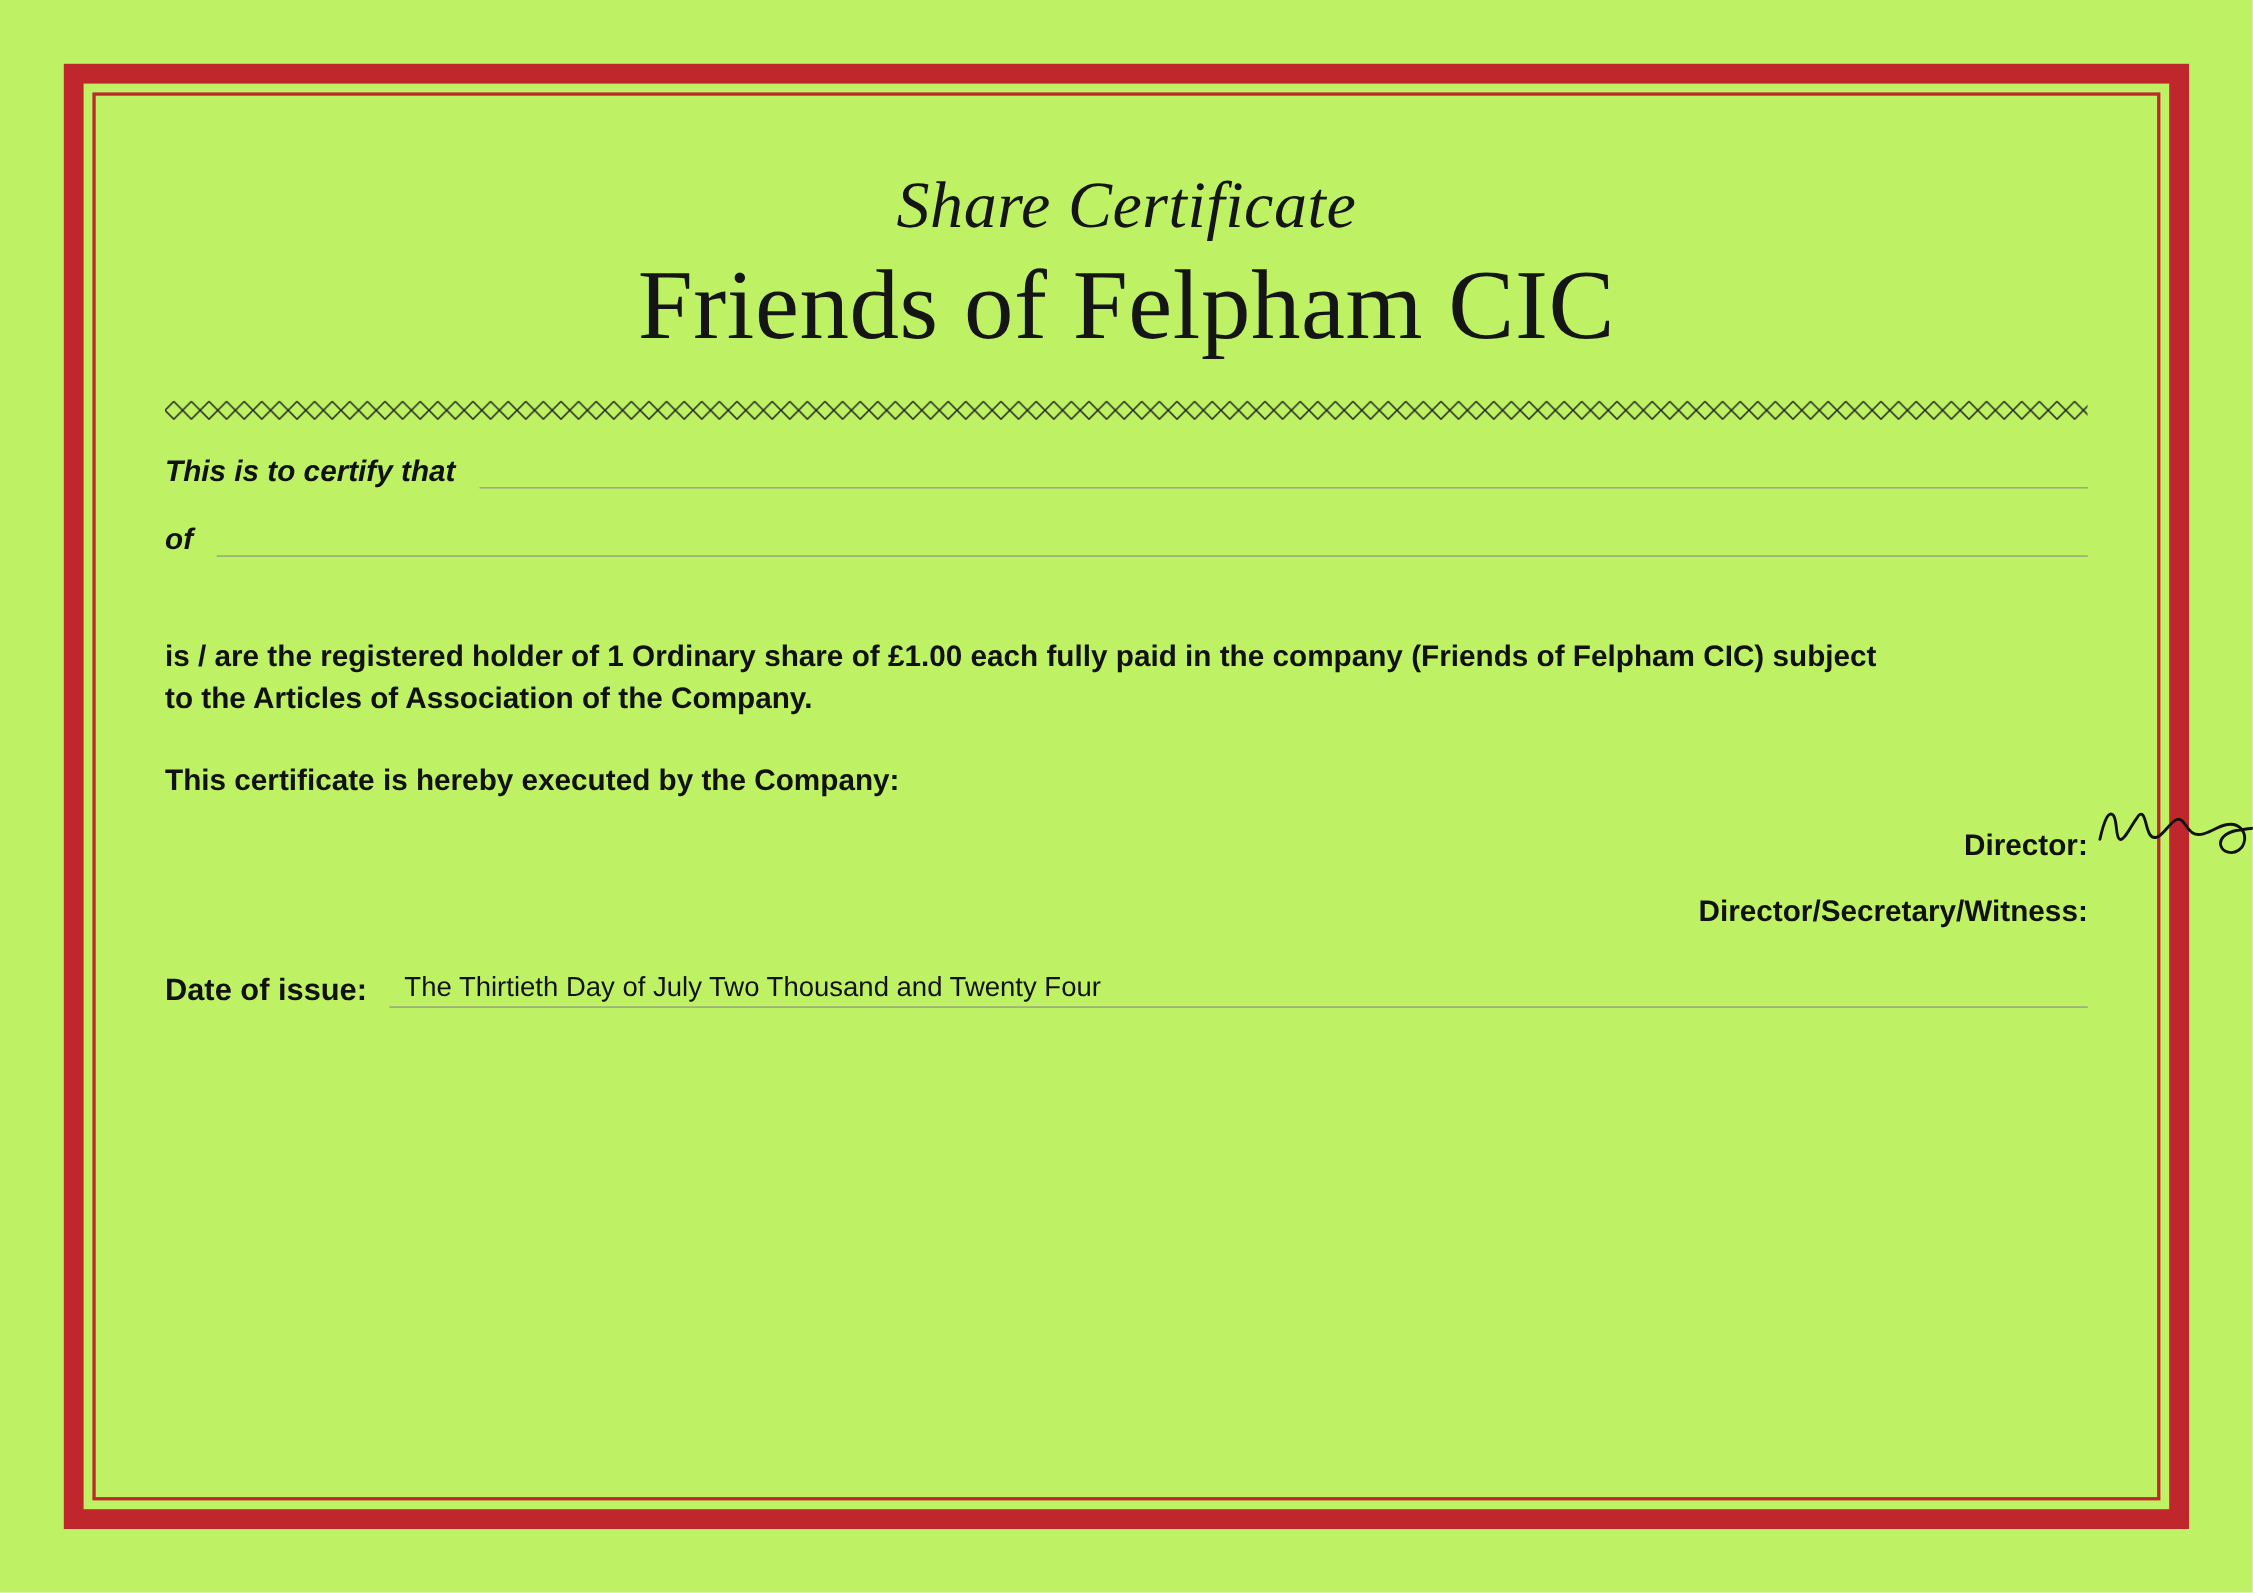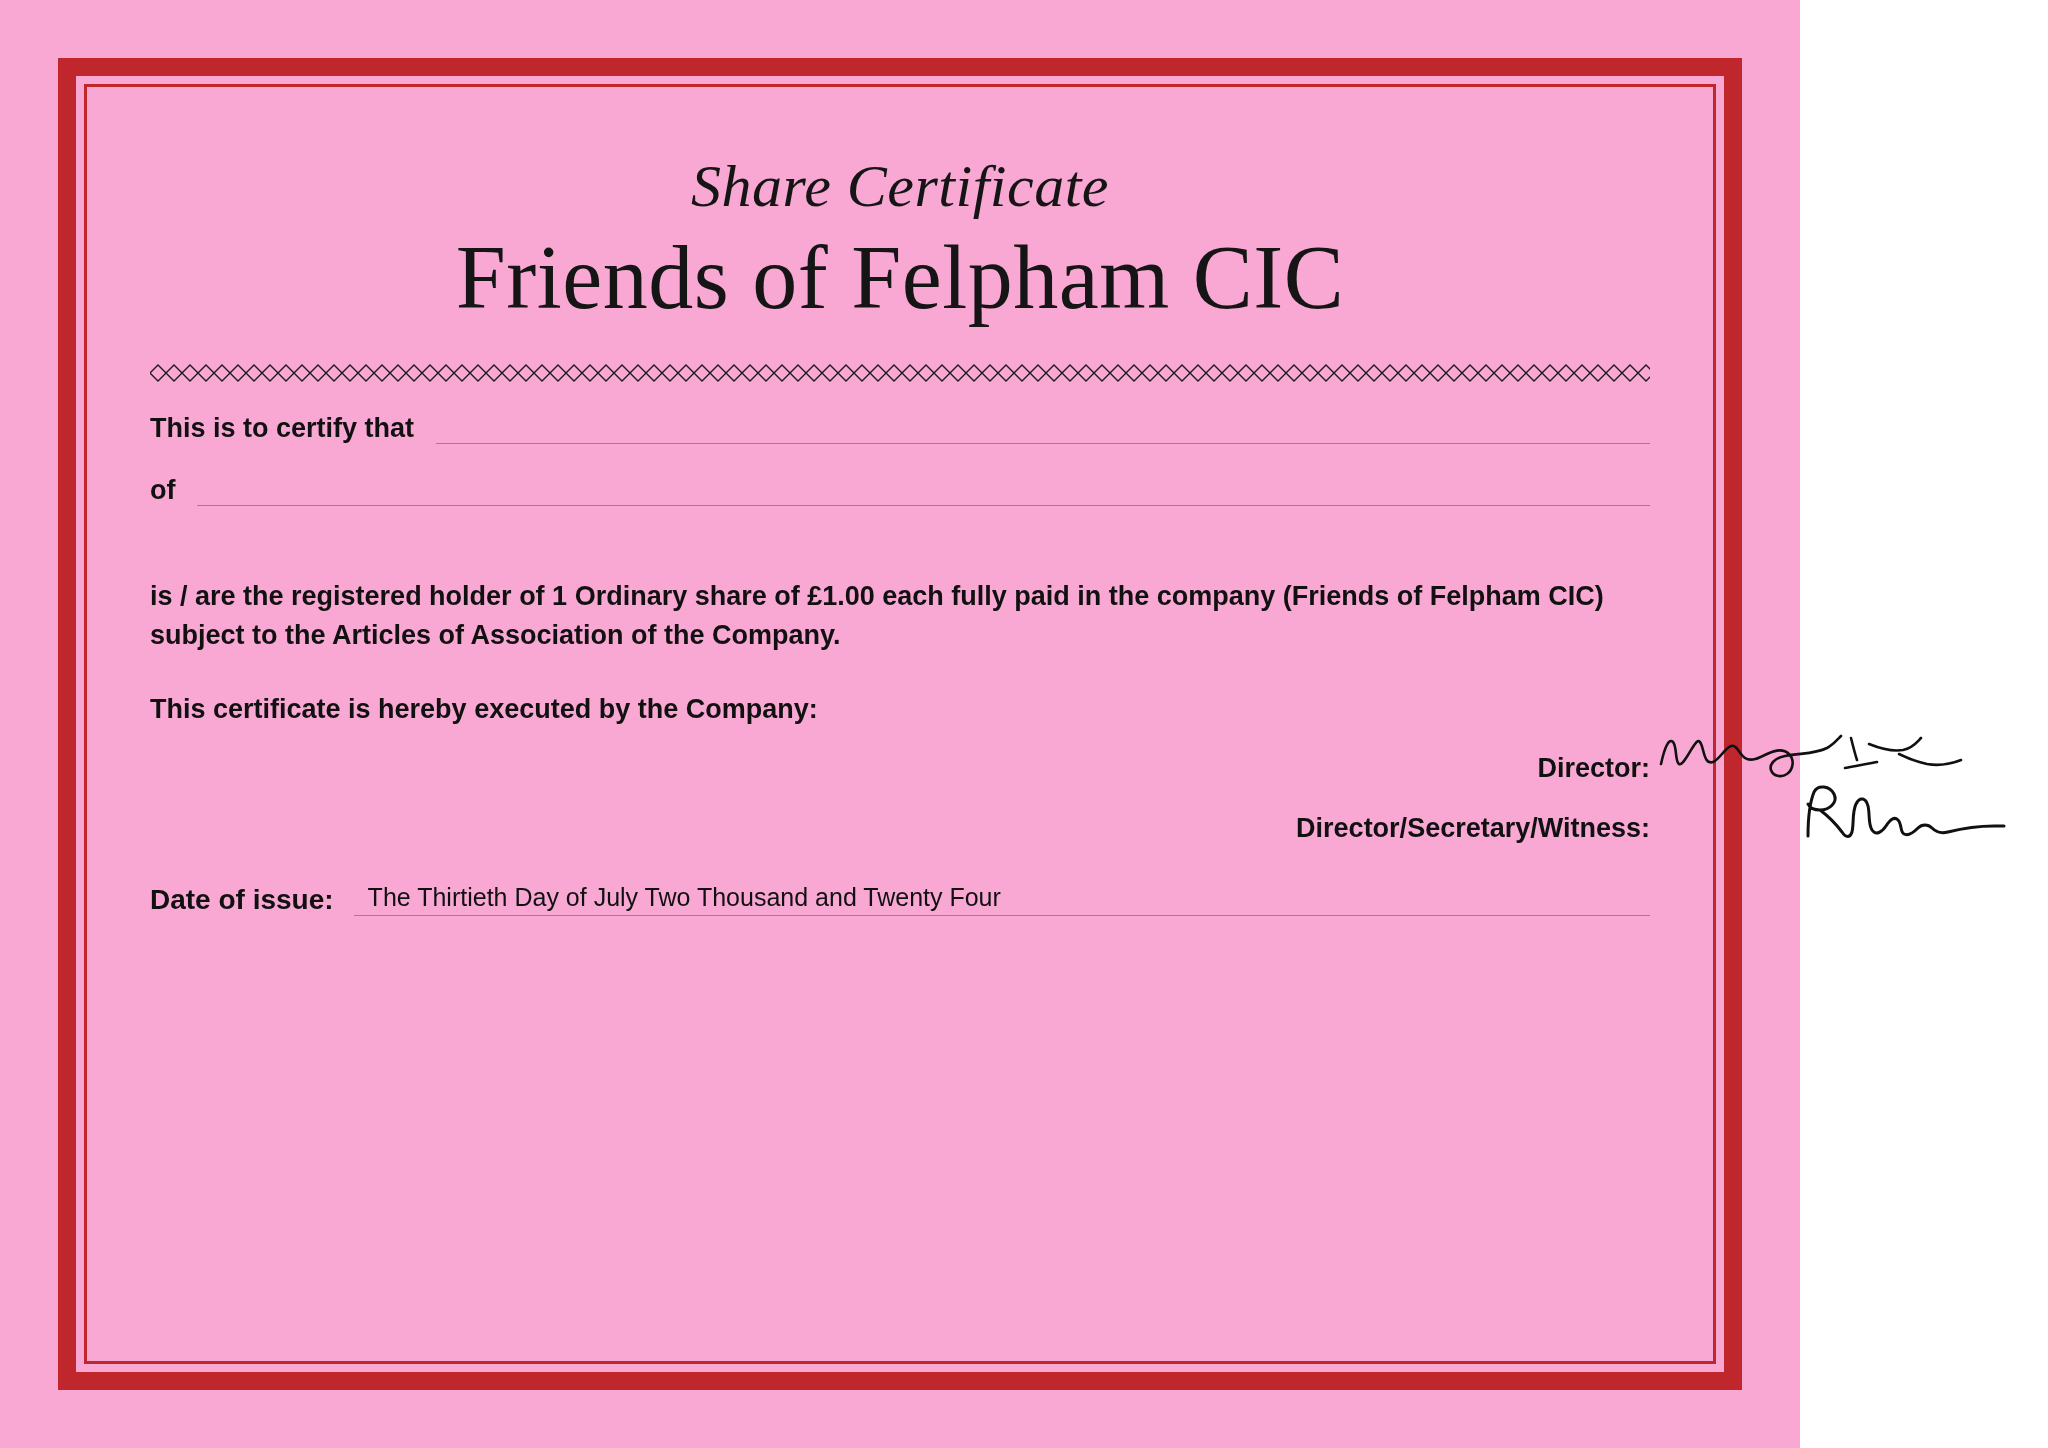--- a/index.html
+++ b/index.html
@@ -10,23 +10,23 @@
   body {
     width: 2048px;
     height: 1448px;
     font-family: "Liberation Sans", sans-serif;
     color: #1a1a1a;
     overflow: hidden;
   }
 
   .page {
     position: relative;
-    width: 1800px;
+    width: 2048px;
     height: 1448px;
-    background: #f9a8d4;
+    background: #bef264;
     box-sizing: border-box;
   }
 
   
   .border-outer {
     position: absolute;
     left: 58px;
     top: 58px;
     right: 58px;
     bottom: 58px;
@@ -103,20 +103,21 @@
     display: flex;
     align-items: flex-end;
     margin-top: 30px;
   }
   .field-label {
     font-size: 27px;
     font-weight: bold;
     white-space: nowrap;
     color: #111;
     line-height: 1.2;
+    font-style: italic;
   }
   .field-line {
     flex: 1;
     border-bottom: 1.5px solid #8a8a8a;
     height: 30px;
     margin-left: 22px;
     position: relative;
   }
 
   .paragraph {

